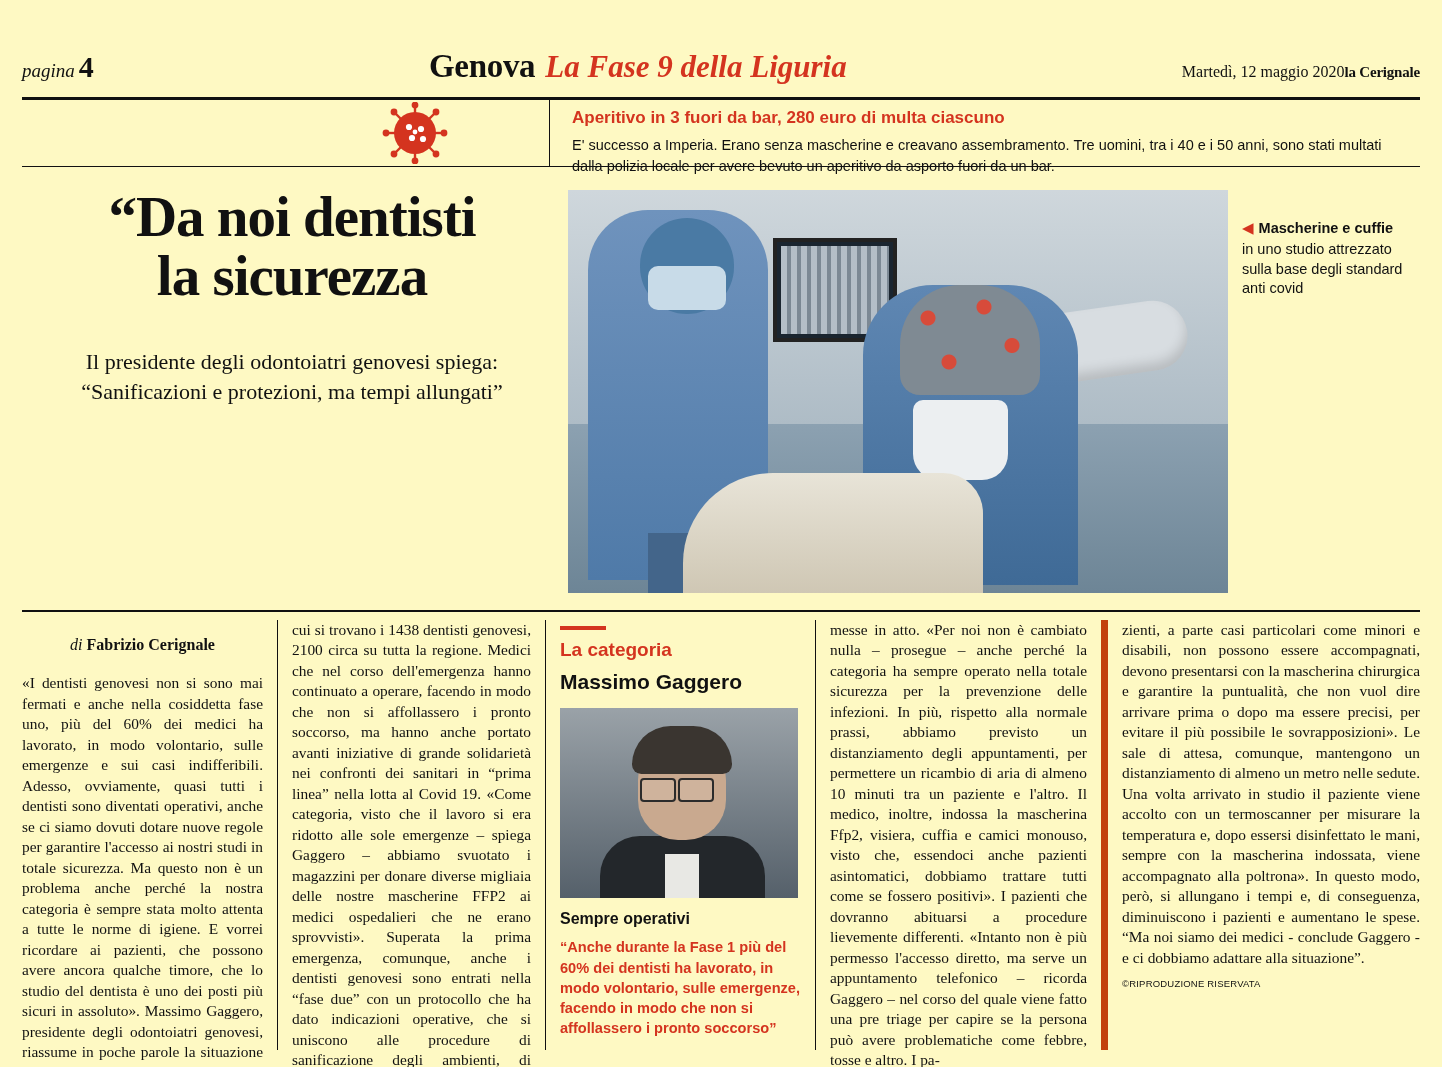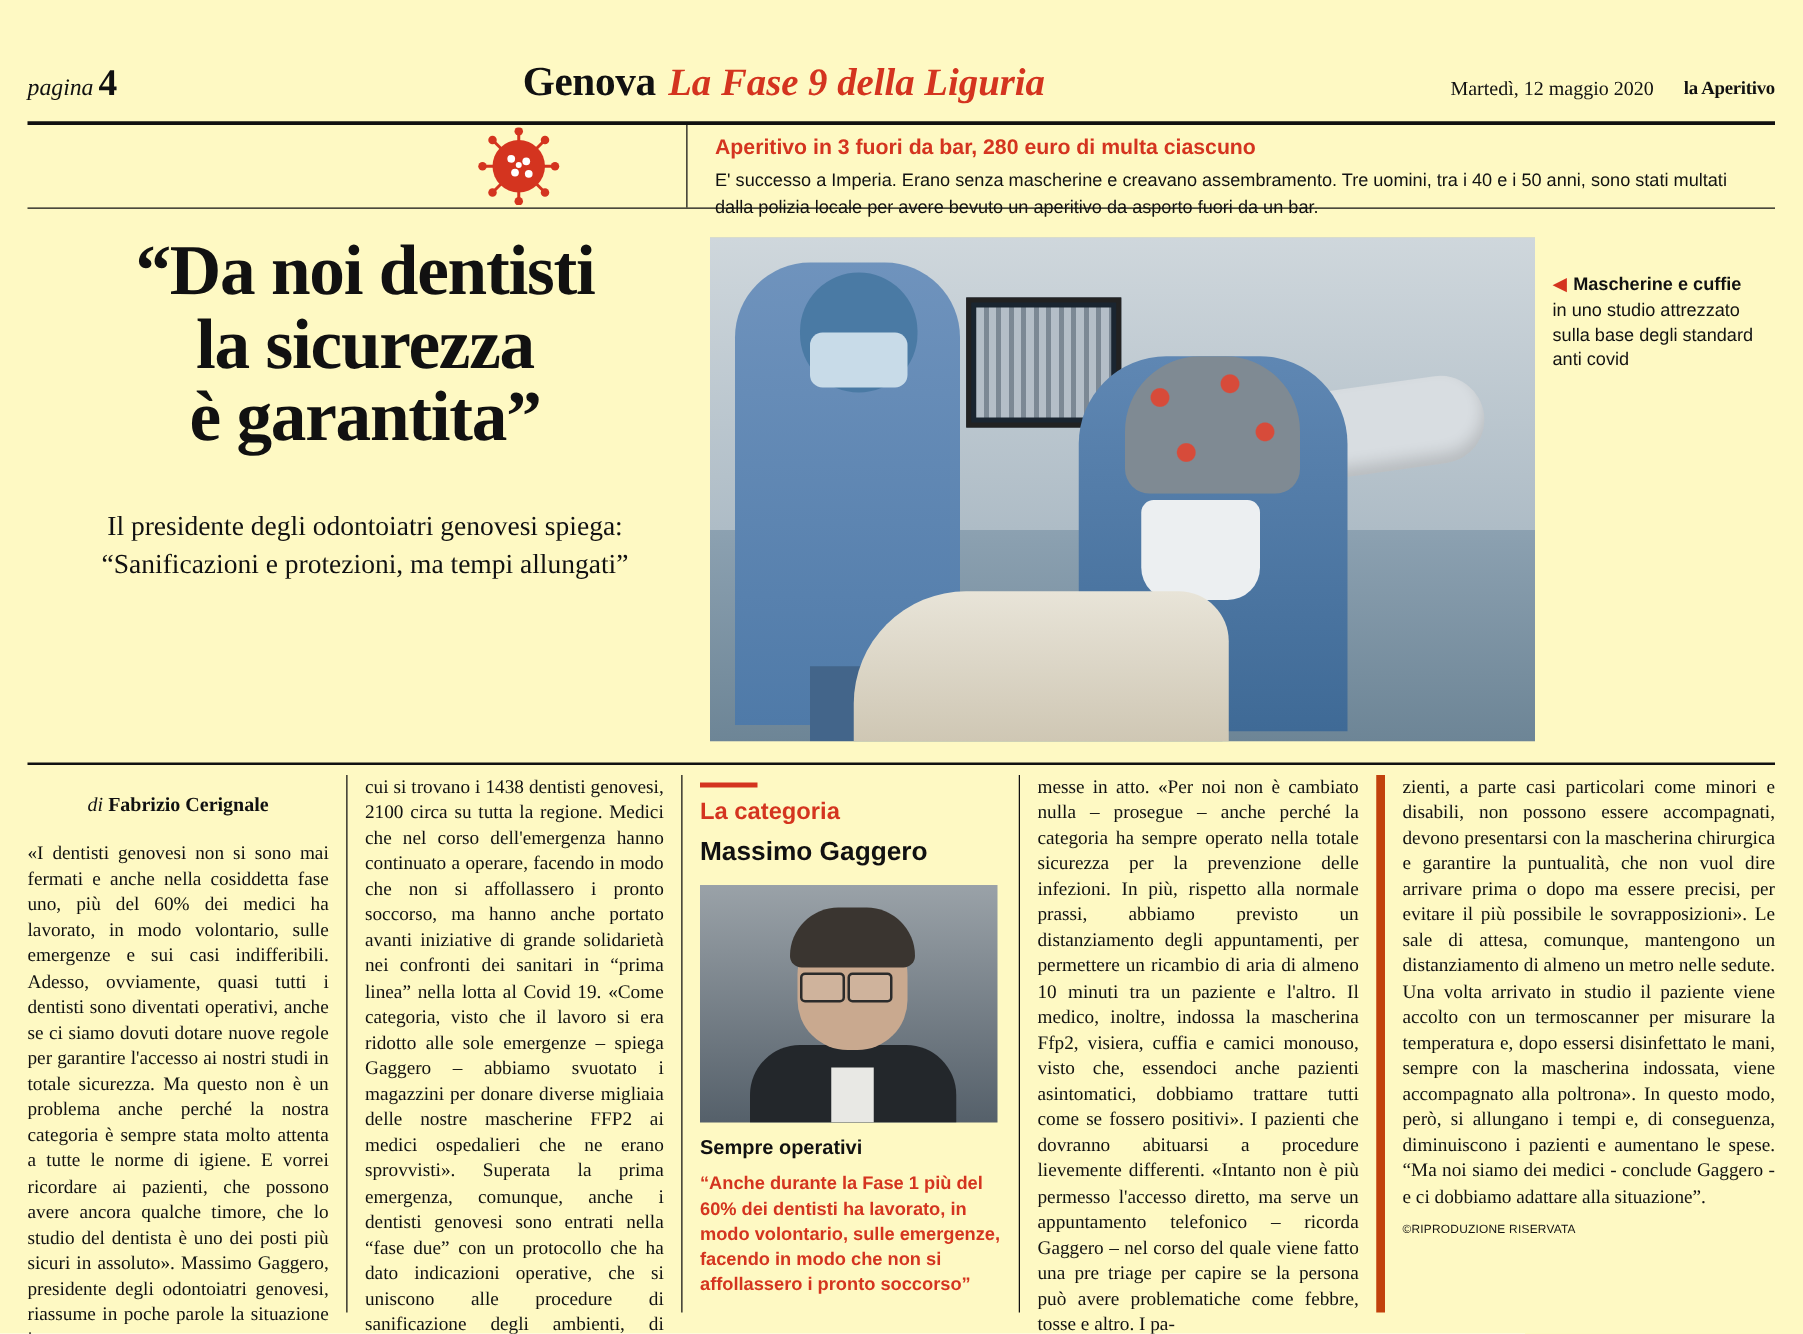--- a/index.html
+++ b/index.html
@@ -62,22 +62,22 @@
     font-style: italic;
     font-weight: bold;
     font-size: 31px;
     color: #d4341f;
     margin-left: 10px;
   }
   .masthead-right {
     font-size: 16px;
     white-space: nowrap;
     display: flex;
-    align-items: flex-start;
-    gap: 24px;
+    align-items: flex-end;
+    gap: 0;
   }
   .mh-date { font-family: "Liberation Serif", serif; font-size: 16px; }
   .mh-logo {
     font-family: "Liberation Serif", serif;
     font-weight: bold;
     font-size: 15px;
     letter-spacing: -0.2px;
   }
   .rule-top {
     position: absolute;
@@ -369,21 +369,21 @@
 
   <div class="masthead">
     <div class="page-num">
       <span>pagina</span><span class="num">4</span>
     </div>
     <div class="masthead-center">
       <span class="mh-genova">Genova</span><span class="mh-fase">La Fase 9 della Liguria</span>
     </div>
     <div class="masthead-right">
       <span class="mh-date">Martedì, 12 maggio 2020</span>
-      <span class="mh-logo">la Aperitivo</span>
+      <span class="mh-logo">la Cerignale</span>
     </div>
   </div>
   <div class="rule-top"></div>
 
   <div class="brief">
     <div class="virus-cell">
       <svg width="100" height="62" viewBox="0 0 100 62">
         <g stroke="#d4341f" stroke-width="2.4" fill="none">
           <line x1="50" y1="31" x2="50" y2="2"></line>
             <line x1="50" y1="31" x2="50" y2="60"></line>
@@ -416,21 +416,20 @@
     </div>
     <div class="brief-text">
       <div class="brief-title">Aperitivo in 3 fuori da bar, 280 euro di multa ciascuno</div>
       <div class="brief-body">E' successo a Imperia. Erano senza mascherine e creavano assembramento. Tre uomini, tra i 40 e i 50 anni, sono stati multati dalla polizia locale per avere bevuto un aperitivo da asporto fuori da un bar.</div>
     </div>
   </div>
 
   <div class="headline-block">
     <div class="headline">“Da noi dentisti</div>
     <div class="headline">la sicurezza</div>
-    <div class="headline">è garantita”</div>
     <div class="subhead">
       <div>Il presidente degli odontoiatri genovesi spiega:</div>
       <div>“Sanificazioni e protezioni, ma tempi allungati”</div>
     </div>
   </div>
 
   <div class="photo">
     <div class="ph-wall"></div>
     <div class="ph-floor"></div>
     <div class="ph-dentist">

